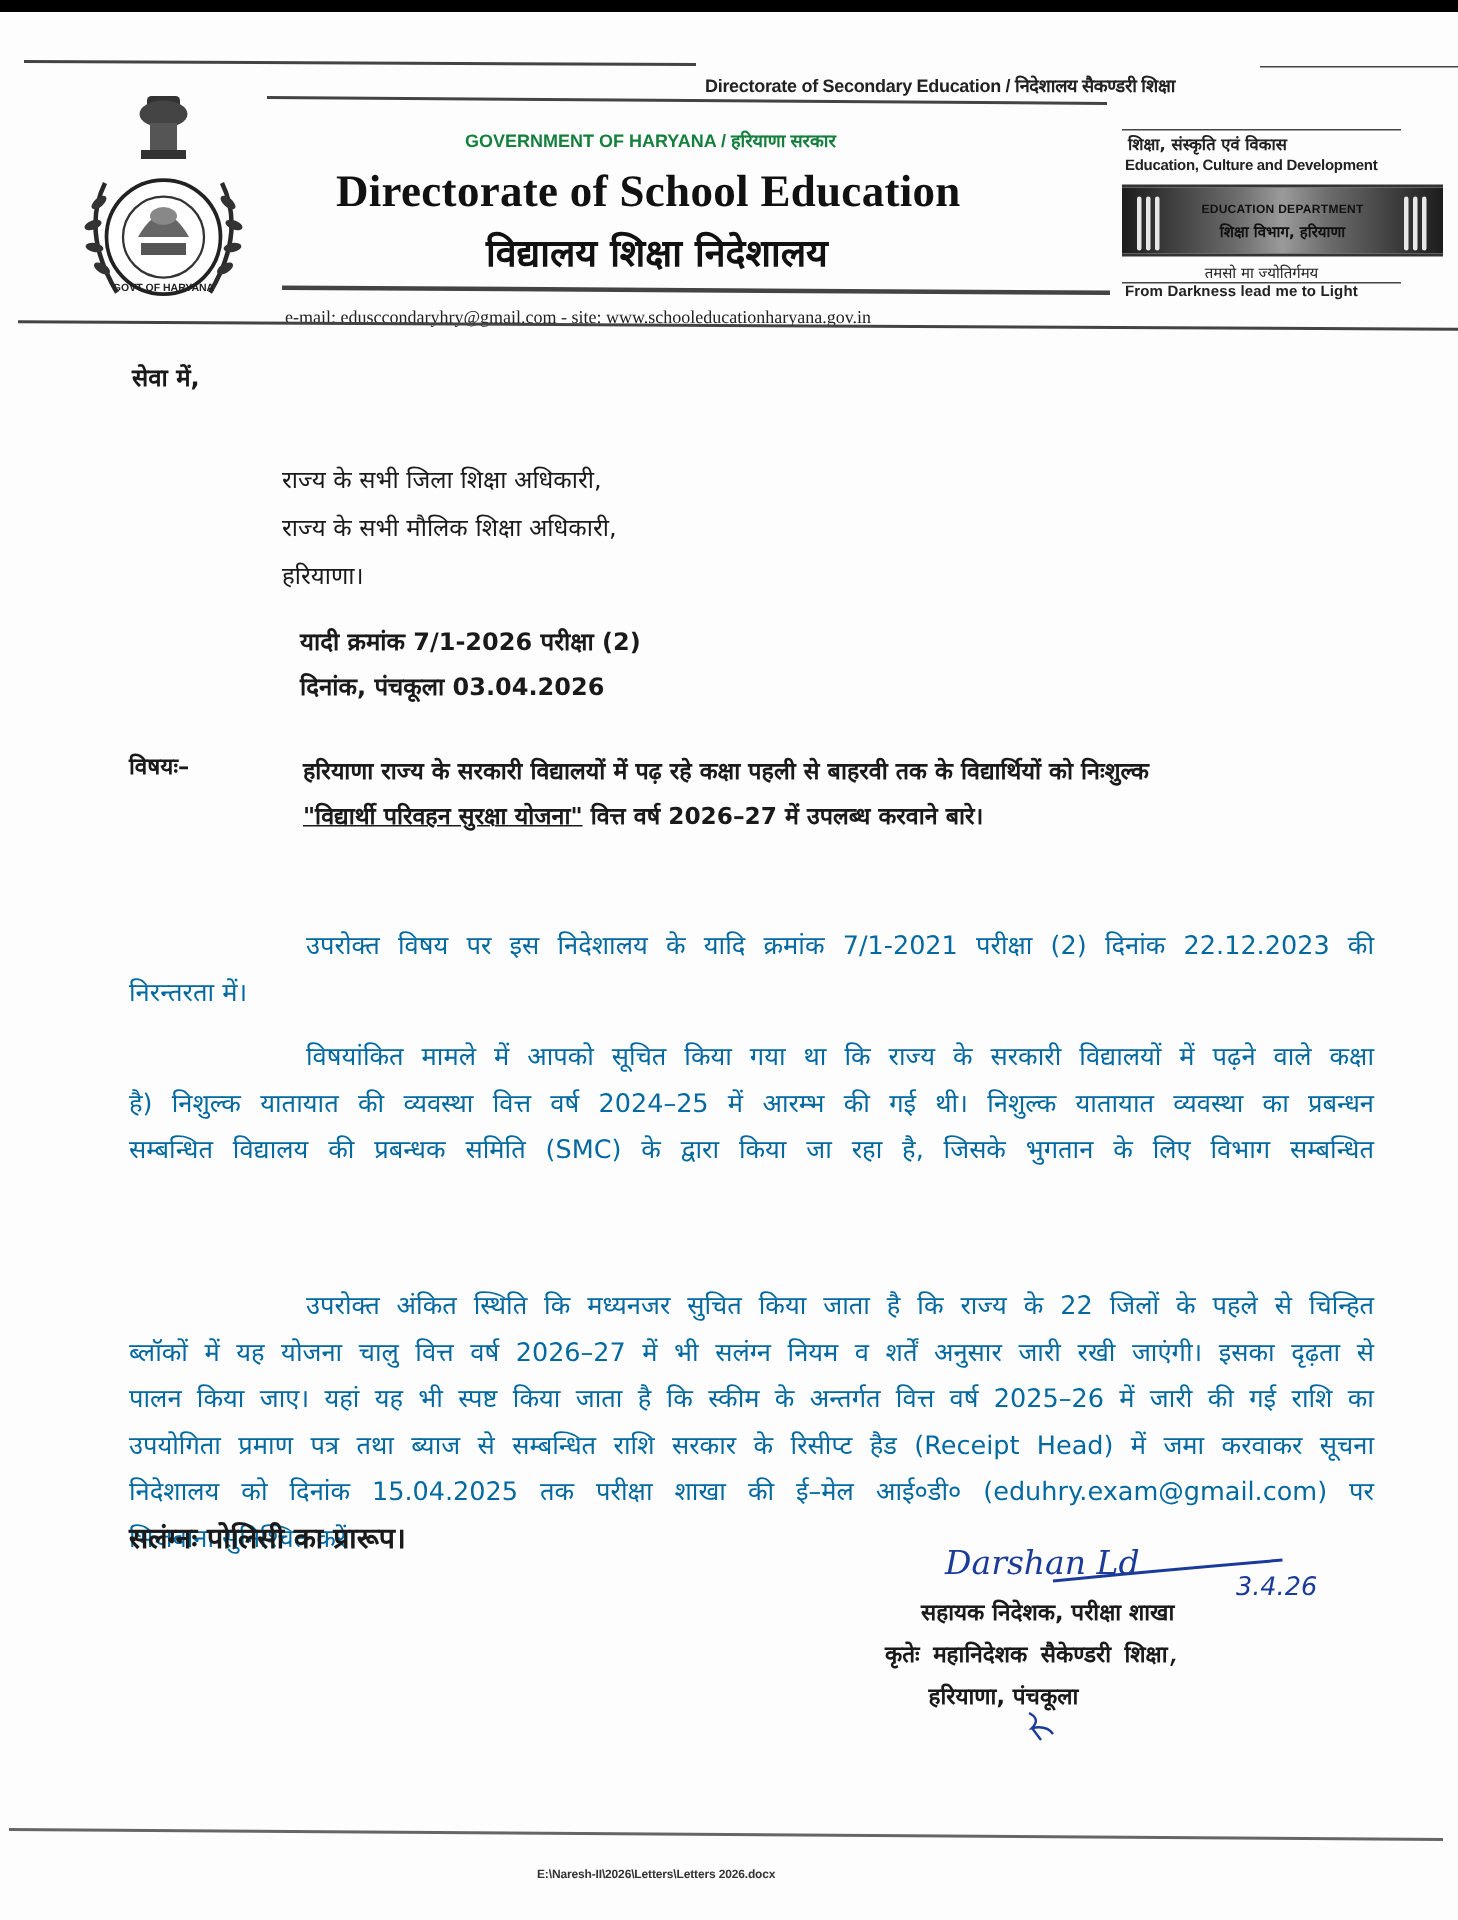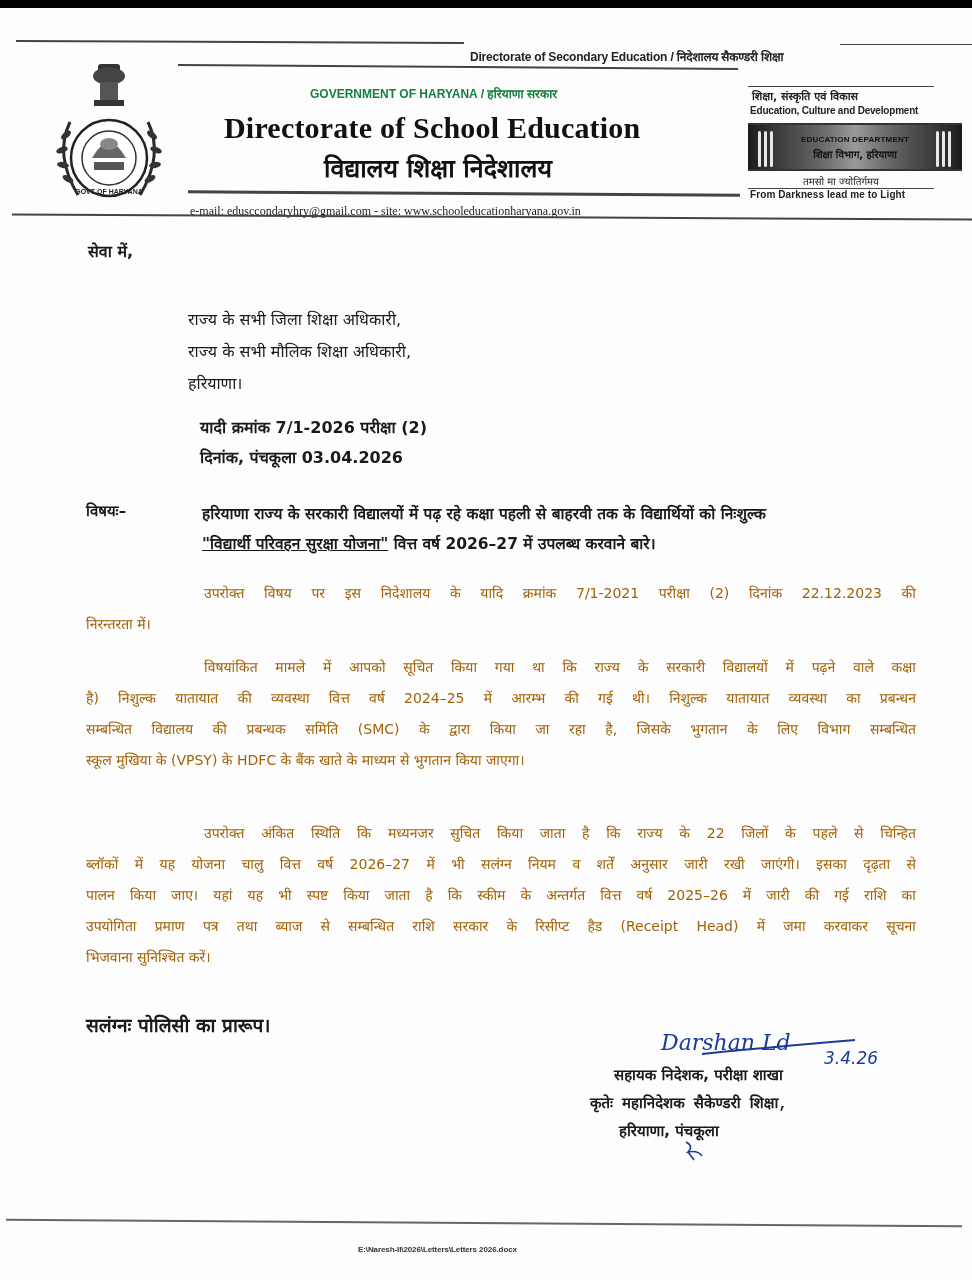--- a/index.html
+++ b/index.html
@@ -91,32 +91,33 @@
     }
     .salutation { left: 88px; top: 232px; font-size: 16px; font-weight: bold; }
     .addr { left: 188px; font-size: 16px; font-weight: normal; }
     .memo { left: 200px; font-size: 16px; font-weight: bold; }
     .subject-label { left: 86px; top: 492px; font-size: 15px; font-weight: bold; }
     .subject-line { left: 202px; font-size: 15.5px; font-weight: bold; }
     .underline { text-decoration: underline; }
     .para {
       position: absolute; left: 86px; width: 830px;
       font-family: "DejaVu Sans", sans-serif;
-      font-size: 14px; color: #a16207;
+      font-size: 17px; color: #0369a1;
       line-height: 31px;
       text-align: justify;
+      margin-top: 38px;
     }
     .para .line { display: block; white-space: nowrap; text-align-last: justify; }
     .para .line.last { text-align-last: left; }
     .para .indent { padding-left: 118px; }
     .enclosure { left: 86px; top: 1004px; font-size: 19px; font-weight: bold; }
     .signature {
       position: absolute; left: 630px; top: 1022px;
       font-family: "DejaVu Serif", serif; font-style: italic;
-      font-size: 22px; color: #1b3b9a; margin-left: 31px;
+      font-size: 22px; color: #1b3b9a;
     }
     .sig-date {
       position: absolute; left: 824px; top: 1040px;
       font-family: "DejaVu Sans", sans-serif; font-style: italic;
       font-size: 17px; color: #1b3b9a;
     }
     .sig-block { font-size: 15px; font-weight: bold; }
     .footer-path {
       position: absolute; left: 358px; top: 1237px;
       font-size: 8px; font-weight: bold; color: #333;
@@ -211,28 +212,28 @@
 
   <div class="para" style="top:570px;">
     <span class="line indent">उपरोक्त विषय पर इस निदेशालय के यादि क्रमांक 7/1-2021 परीक्षा (2) दिनांक 22.12.2023 की</span>
     <span class="line last">निरन्तरता में।</span>
   </div>
 
   <div class="para" style="top:644px;">
     <span class="line indent">विषयांकित मामले में आपको सूचित किया गया था कि राज्य के सरकारी विद्यालयों में पढ़ने वाले कक्षा</span>
     <span class="line">है) निशुल्क यातायात की व्यवस्था वित्त वर्ष 2024–25 में आरम्भ की गई थी। निशुल्क यातायात व्यवस्था का प्रबन्धन</span>
     <span class="line">सम्बन्धित विद्यालय की प्रबन्धक समिति (SMC) के द्वारा किया जा रहा है, जिसके भुगतान के लिए विभाग सम्बन्धित</span>
-    <span class="line last">स्कूल मुखिया के (VPSY) के HDFC के बैंक खाते के माध्यम से भुगतान किया जाएगा।</span>
   </div>
 
   <div class="para" style="top:810px;">
     <span class="line indent">उपरोक्त अंकित स्थिति कि मध्यनजर सुचित किया जाता है कि राज्य के 22 जिलों के पहले से चिन्हित</span>
     <span class="line">ब्लॉकों में यह योजना चालु वित्त वर्ष 2026–27 में भी सलंग्न नियम व शर्तें अनुसार जारी रखी जाएंगी। इसका दृढ़ता से</span>
     <span class="line">पालन किया जाए। यहां यह भी स्पष्ट किया जाता है कि स्कीम के अन्तर्गत वित्त वर्ष 2025–26 में जारी की गई राशि का</span>
     <span class="line">उपयोगिता प्रमाण पत्र तथा ब्याज से सम्बन्धित राशि सरकार के रिसीप्ट हैड (Receipt Head) में जमा करवाकर सूचना</span>
+    <span class="line">निदेशालय को दिनांक 15.04.2025 तक परीक्षा शाखा की ई–मेल आई०डी० (eduhry.exam@gmail.com) पर</span>
     <span class="line last">भिजवाना सुनिश्चित करें।</span>
   </div>
 
   <div class="hi enclosure">सलंग्नः पोलिसी का प्रारूप।</div>
 
   <div class="signature">Darshan Ld</div>
   <svg style="position:absolute; left:700px; top:1030px; width:160px; height:20px;" viewBox="0 0 160 20">
     <path d="M2 16 Q60 10 155 2" fill="none" stroke="#1b3b9a" stroke-width="2"></path>
   </svg>
   <div class="sig-date">3.4.26</div>

